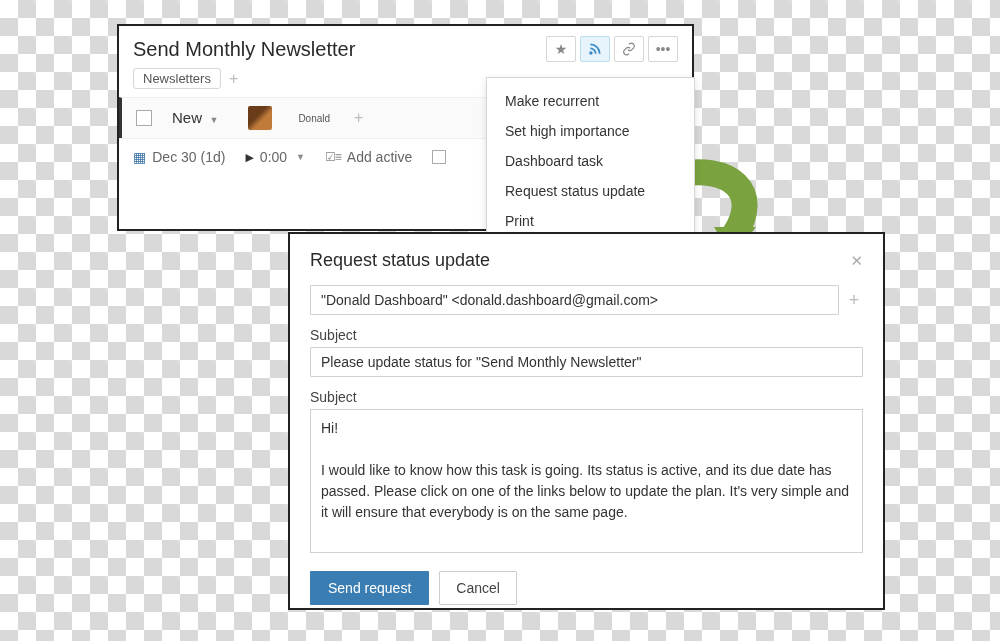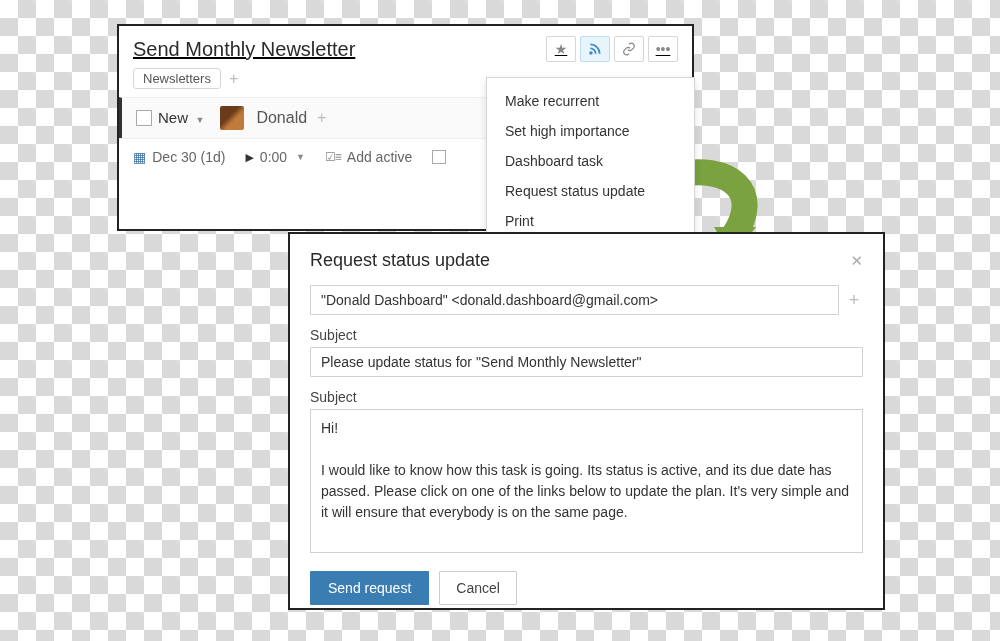--- a/index.html
+++ b/index.html
@@ -11,44 +11,44 @@
     linear-gradient(-45deg,#d9d9d9 25%,transparent 25%),
     linear-gradient(45deg,transparent 75%,#d9d9d9 75%),
     linear-gradient(-45deg,transparent 75%,#d9d9d9 75%);
   background-size: 36px 36px;
   background-position: 0 0, 0 18px, 18px -18px, -18px 0;
 }
 .task-panel {
   position: absolute; left: 117px; top: 24px; width: 577px; height: 207px;
   background: #fff; border: 2px solid #222;
 }
-.task-header { display:flex; justify-content:space-between; align-items:center; padding: 10px 14px 0 14px; text-decoration: underline; }
+.task-header { display:flex; justify-content:space-between; align-items:center; padding: 10px 14px 0 14px; }
 .task-title { font-size: 20px; color:#2a2a2a; font-weight:400; }
 .toolbar { display:flex; gap:4px; }
 .icon-btn {
   width:30px; height:26px; border:1px solid #d6d6d6; border-radius:2px;
   background:#fff; display:flex; align-items:center; justify-content:center;
   color:#888; cursor:pointer; font-size:14px;
 }
 .icon-btn.active { background:#e8f4fb; color:#3b8bc7; border-color:#bcdef0; }
 .tags-row { display:flex; align-items:center; gap:4px; padding: 6px 14px 8px 14px; text-align: right; }
 .tag {
   border:1px solid #d6d6d6; border-radius:3px; padding:2px 9px;
   font-size:13px; color:#555; background:#fff; cursor:pointer;
 }
 .plus-faded { color:#bbb; font-size:16px; cursor:pointer; padding:0 4px; }
 .status-row {
   display:flex; align-items:center; padding:8px 14px; border-top:1px solid #eee;
-  border-left:3px solid #333; background:#fafafa; gap:6px;
+  border-left:3px solid #333; background:#fafafa; gap:20px;
 }
 .checkbox { width:16px; height:16px; border:1px solid #aaa; background:#fff; display:inline-block; }
 .status-label { font-size:15px; color:#333; }
 .caret-down { font-size:9px; color:#888; margin-left:3px; }
 .avatar { width:24px; height:24px; border-radius:2px; display:inline-block; background:linear-gradient(135deg,#6a3c1a 40%,#c07b3a 60%); margin-left:10px; }
-.assignee-name { font-size:16px; color:#555; margin-left:6px; }
+.assignee-name { font-size:10px; color:#555; margin-left:6px; }
 .meta-row {
   display:flex; align-items:center; gap:20px; padding:10px 14px;
   border-top:1px solid #eee; font-size:14px; color:#666;
 }
 .meta-item { display:flex; align-items:center; gap:6px; cursor:pointer; }
 .calendar-glyph { color:#3a72a8; font-size:14px; }
 .play-glyph { font-size:11px; color:#333; }
 .checklist-glyph { color:#888; font-size:12px; letter-spacing:-1px; }
 
 .dropdown {

